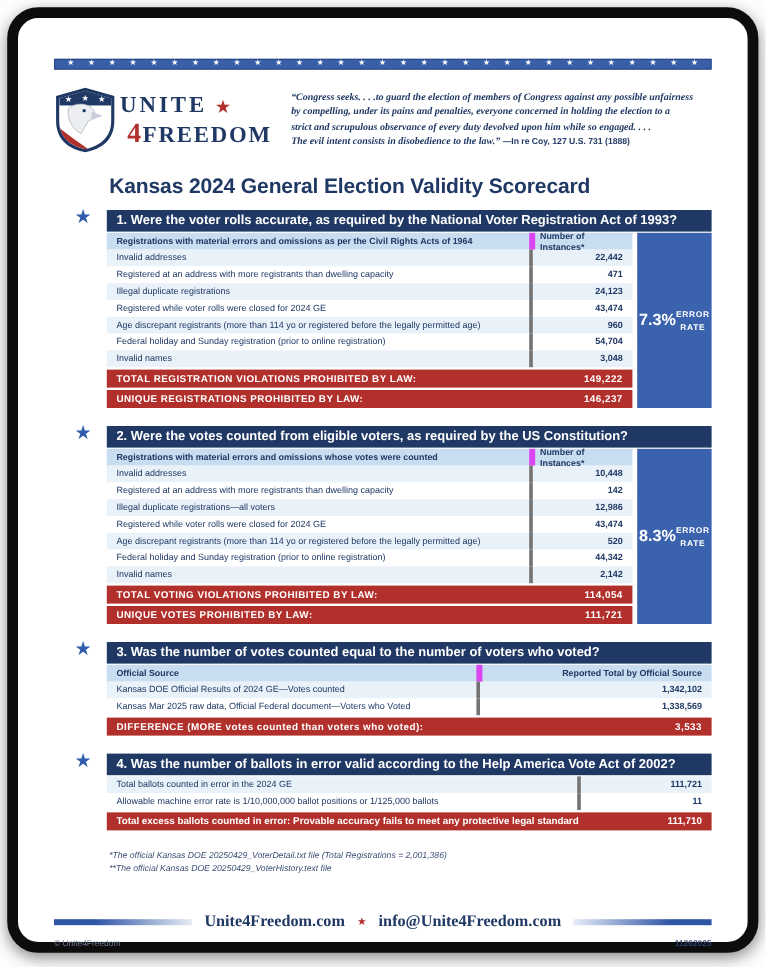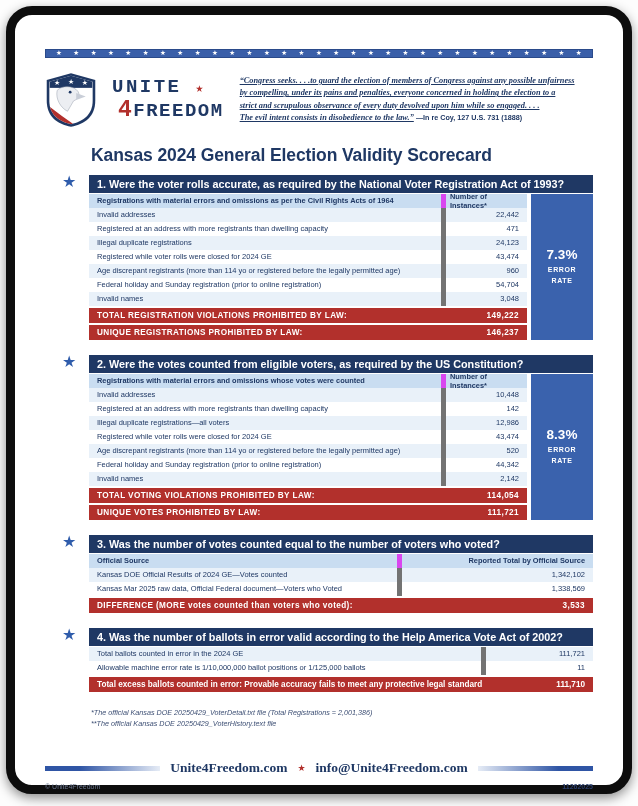--- a/index.html
+++ b/index.html
@@ -10,57 +10,57 @@
   .page-inner{display:flex;flex-direction:column;height:100%;box-sizing:border-box;padding:0 30px;}
 
   
   .banner{height:9px;background:#3a5fa9;border:1px solid #2a4a8a;display:flex;align-items:center;
           justify-content:space-between;padding:0 10px;margin-top:34px;}
   .banner span{color:#fff;font-size:6.5px;line-height:1;}
 
   
   .masthead{display:flex;align-items:center;margin-top:9px;}
   .logo-wrap{display:flex;align-items:center;flex:none;}
-  .wordmark{margin-left:15px;font-family:Liberation Mono, monospace;color:#1f3864;line-height:1;}
+  .wordmark{margin-left:3px;font-family:Liberation Serif, serif;color:#1f3864;line-height:1;}
   .wm1{font-size:19px;font-weight:700;letter-spacing:2.5px;}
   .wm1 .lstar{color:#b2302c;font-size:13px;letter-spacing:0;}
   .wm2{font-size:19px;font-weight:700;letter-spacing:1.5px;margin-top:2px;padding-left:6px;}
   .wm2 .four{color:#b2302c;font-size:23px;}
   .quote{flex:1;margin-left:16px;font-family:"Liberation Serif",serif;font-style:italic;font-weight:700;
          font-size:8.3px;line-height:1.5;color:#1f3864;}
-  .qtext{white-space:pre-line;text-decoration:underline;}
+  .qtext{white-space:pre-line;}
   .attrib{font-family:"Liberation Sans",sans-serif;font-style:normal;font-size:7.2px;font-weight:700;}
 
   .title{margin:12px 0 9px 46px;font-size:17.5px;font-weight:800;color:#1f3864;letter-spacing:-.1px;}
 
   
   .sec{position:relative;margin:0 0 15px 44px;}
   .sec-star{position:absolute;left:-27px;top:-1px;font-size:16px;color:#2f5cab;line-height:1;}
   .sec-header{background:#1f3864;color:#fff;font-weight:700;font-size:10.8px;padding:3px 8px;}
   .sec-body{display:flex;gap:4px;margin-top:1px;}
   .sec-table{flex:1;min-width:0;}
   .thead{display:flex;background:#c9ddf1;color:#1f3864;font-weight:700;font-size:7.4px;height:14px;align-items:stretch;}
   .thead .cell-l{display:flex;align-items:center;}
   .trow{display:flex;font-size:7.5px;color:#1f3864;height:14px;align-items:stretch;background:#fff;}
   .trow.alt{background:#e9f1f9;}
   .cell-l{flex:1;padding-left:8px;white-space:nowrap;overflow:hidden;display:flex;align-items:center;min-width:0;}
-  .cell-v{border-left:5px solid #737373;display:flex;align-items:center;justify-content:flex-end;
-          padding-right:8px;font-weight:400;box-sizing:border-box;}
+  .cell-v{border-left:3px solid #737373;display:flex;align-items:center;justify-content:flex-end;
+          padding-right:8px;font-weight:700;box-sizing:border-box;}
   .cell-hv{border-left:5px solid #d946ef;display:flex;align-items:center;justify-content:center;
            box-sizing:border-box;padding:0 4px;}
   .s1 .cell-v,.s1 .cell-hv,.s2 .cell-v,.s2 .cell-hv{width:86px;}
   .s3 .cell-v,.s3 .cell-hv{width:196px;}
   .s3 .cell-hv{justify-content:flex-end;padding-right:8px;}
   .s4 .cell-v{width:112px;}
   .total{display:flex;background:#b2302c;color:#fff;font-weight:700;font-size:8.2px;height:15px;
          align-items:center;margin-top:2px;letter-spacing:.4px;}
   .total .t-l{flex:1;padding-left:8px;white-space:nowrap;overflow:hidden;}
   .total .t-v{padding-right:8px;}
   .s4 .total{letter-spacing:0;}
-  .err-box{width:62px;background:#3a62ad;color:#fff;display:flex;flex-direction:column;
+  .err-box{width:62px;background:#3a62ad;color:#fff;display:flex;
            align-items:center;justify-content:center;text-align:center;}
   .err-rate{font-size:13.5px;font-weight:700;}
   .err-label{font-size:7px;font-weight:700;letter-spacing:.6px;white-space:pre-line;line-height:1.6;margin-top:2px;}
 
   
   .footnotes{margin-top:auto;margin-left:46px;font-style:italic;font-size:7.2px;color:#3d4f74;
              white-space:pre-line;line-height:1.55;}
   .footer-bar{display:flex;align-items:center;margin-top:31px;}
   .fline{flex:1;height:5px;}
   .fline.left{background:linear-gradient(to right,#2f55a5 0%,#2f55a5 30%,#e6ecf6 100%);}

